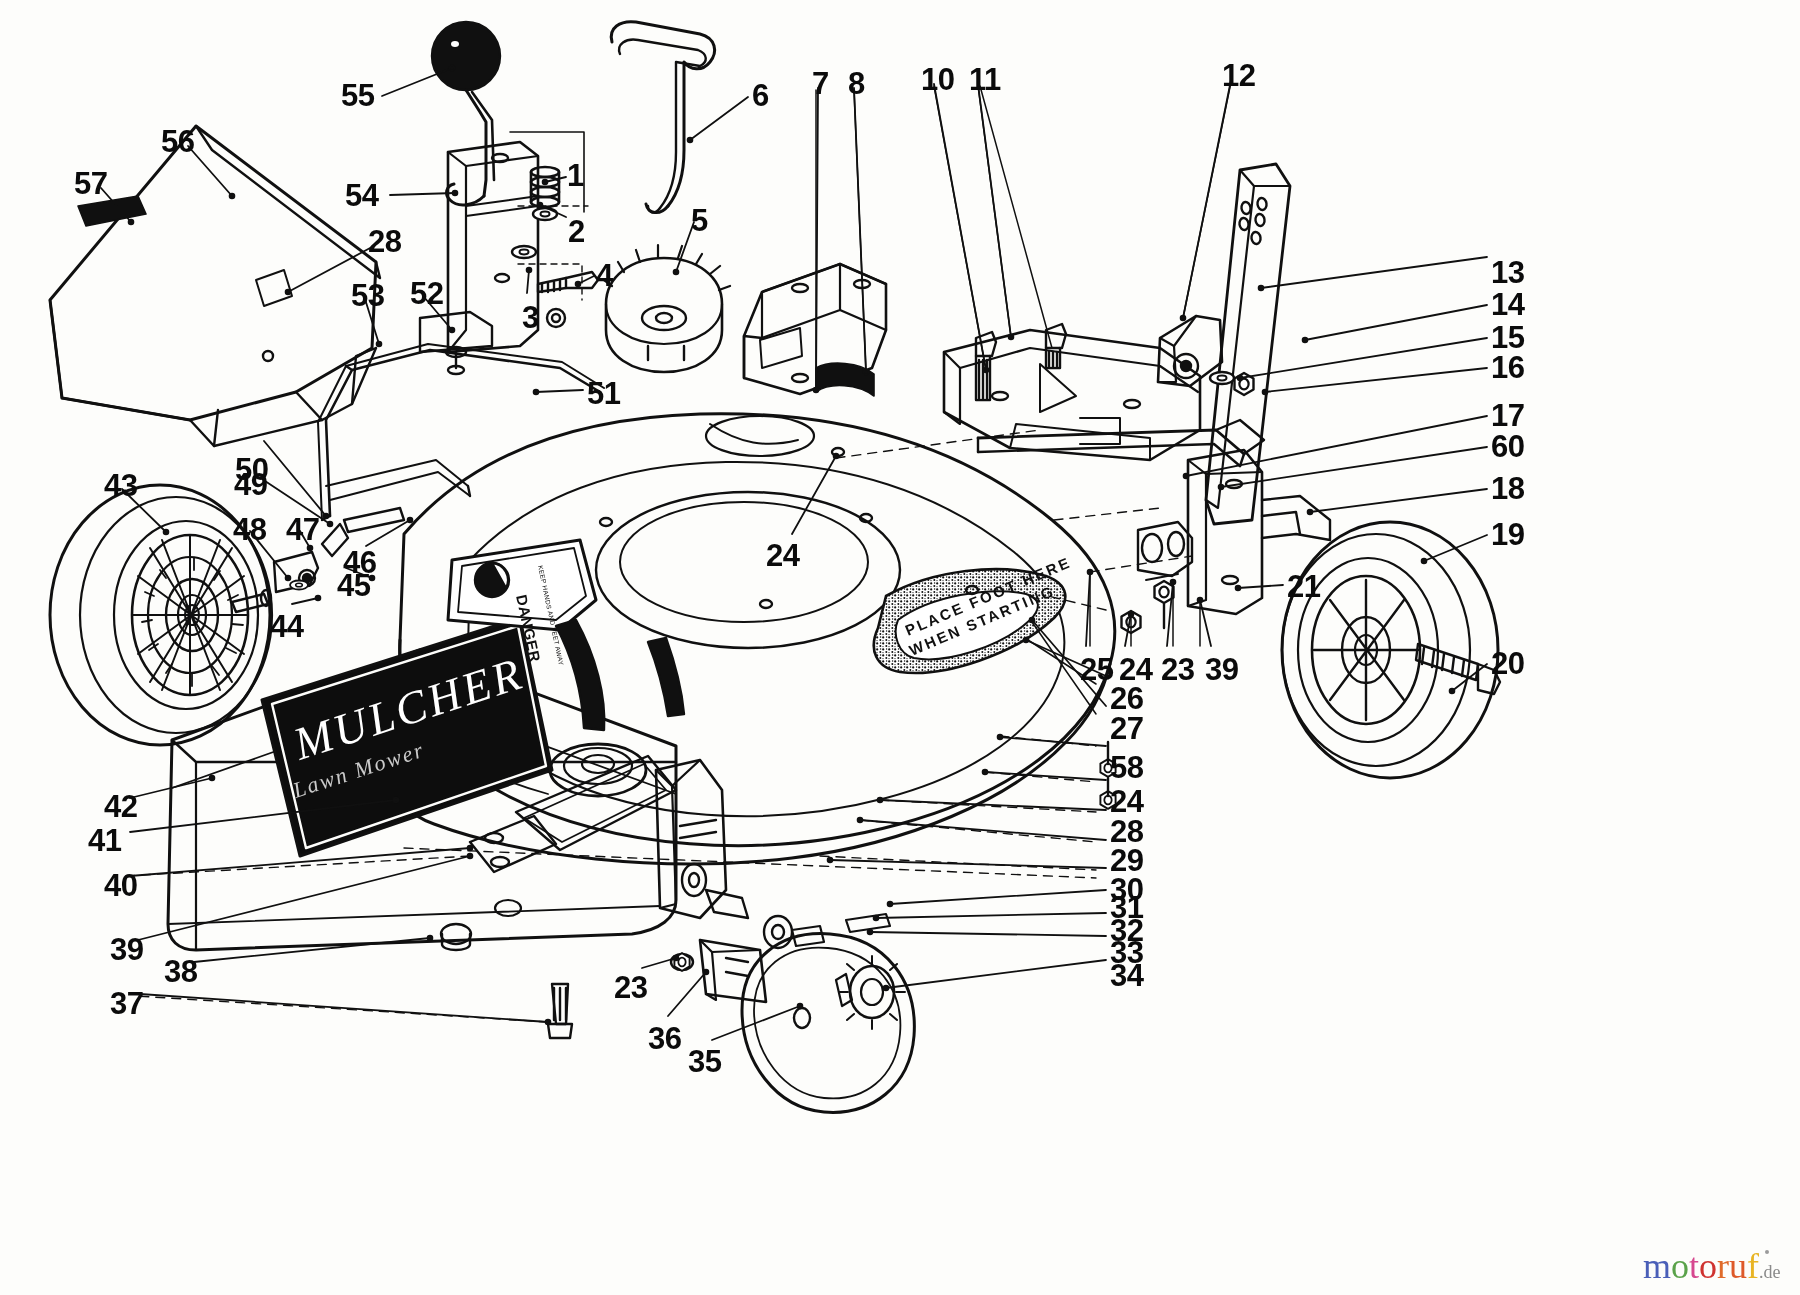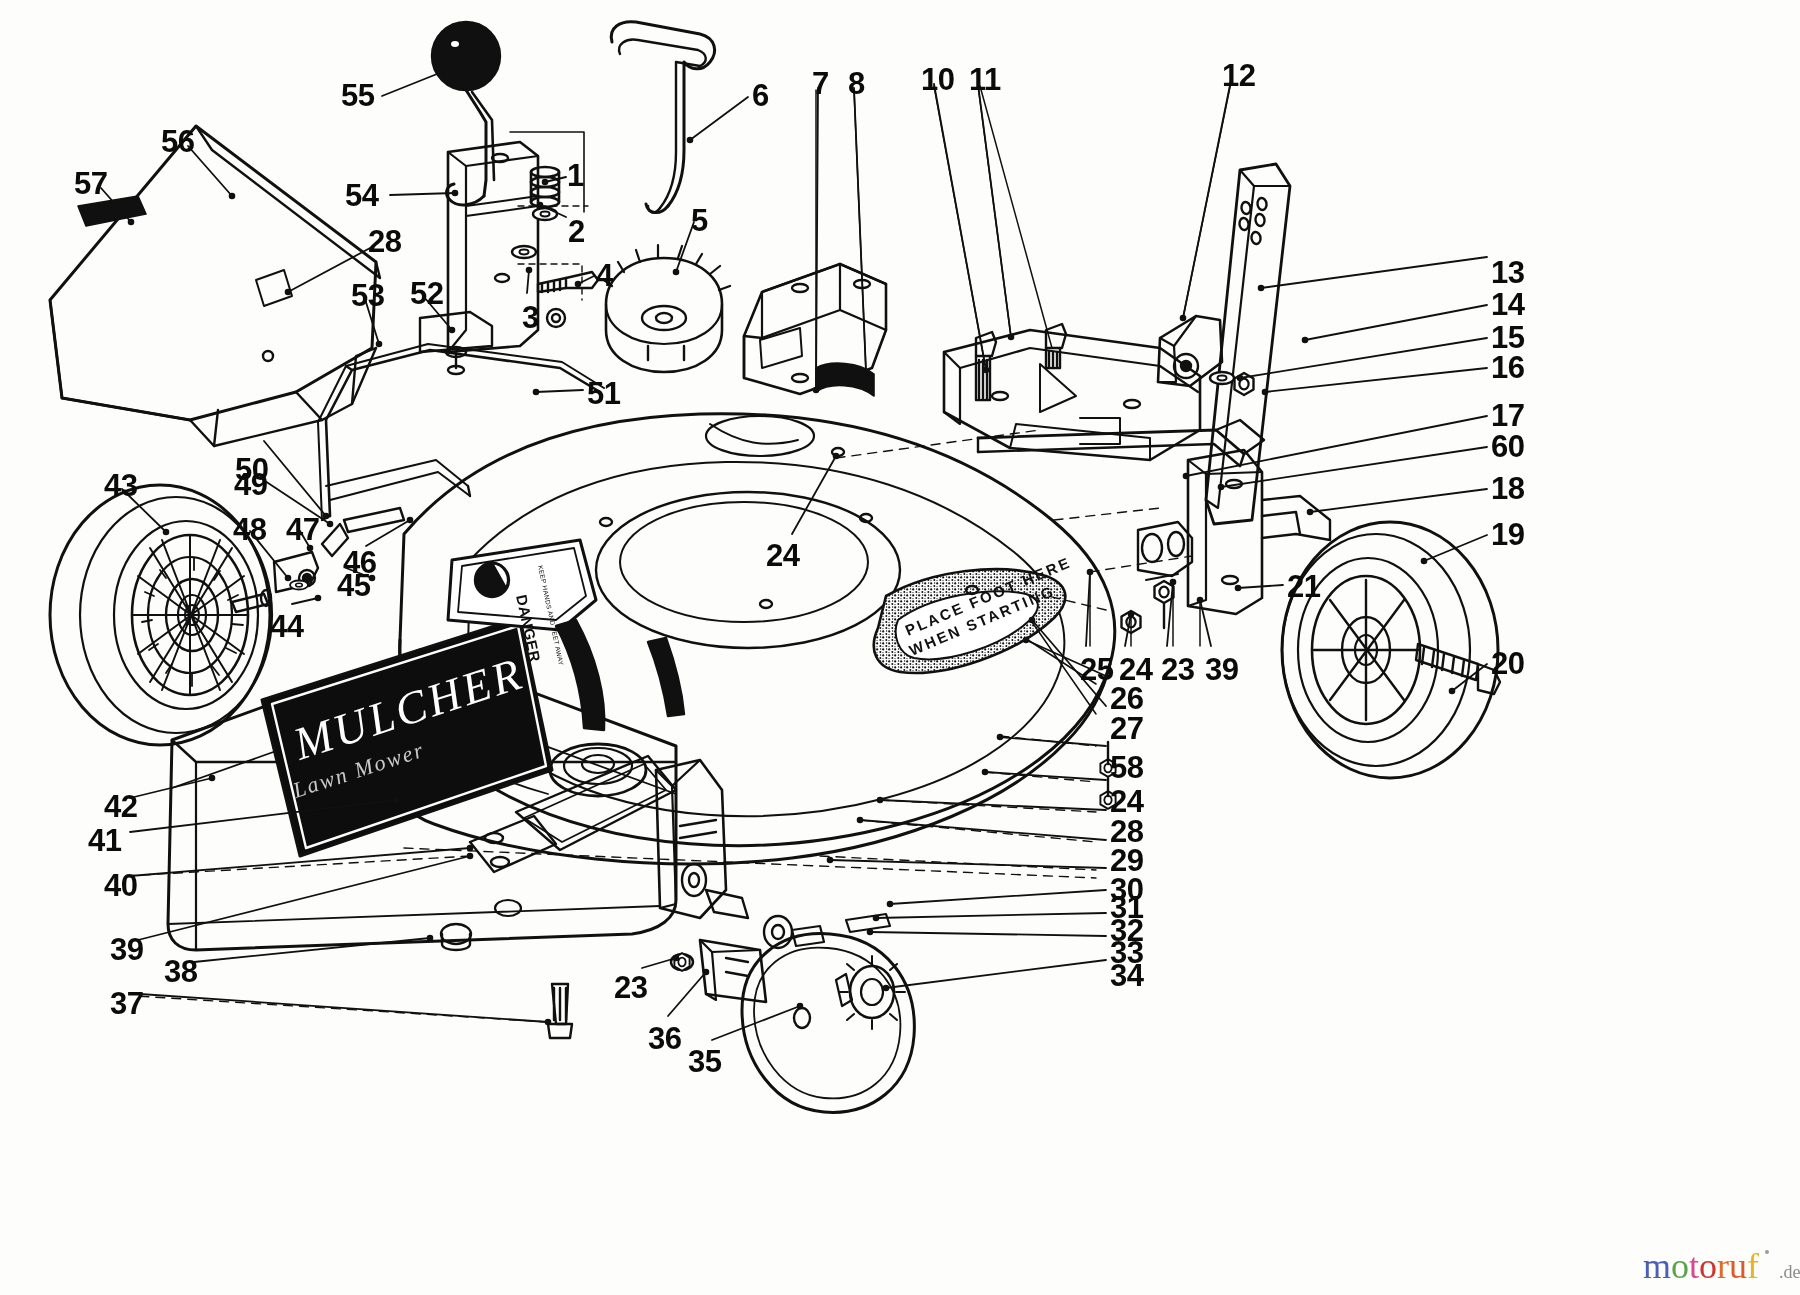--- a/index.html
+++ b/index.html
@@ -5,21 +5,21 @@
   html,body{margin:0;padding:0;background:#fdfdfb;}
   body{font-family:"Liberation Sans",sans-serif;}
   #sheet{position:relative;width:1800px;height:1295px;background:#fdfdfb;overflow:hidden;}
   #art{position:absolute;left:0;top:0;width:1800px;height:1295px;}
   .cal{position:absolute;font-family:"Liberation Sans",sans-serif;font-weight:bold;
        font-size:31px;color:#0b0b0b;letter-spacing:-0.5px;line-height:1;
        white-space:nowrap;-webkit-font-smoothing:none;}
   .wm{position:absolute;left:1643px;top:1248px;font-family:"Liberation Serif",serif;
       font-size:36px;line-height:1;white-space:nowrap;}
   .wm span{display:inline-block;}
-  .wm .sfx{font-size:18px;color:#8a8a8a;vertical-align:baseline;margin-left:20px;}
+  .wm .sfx{font-size:18px;color:#8a8a8a;vertical-align:baseline;}
   .wm .dot{position:absolute;left:122px;top:2px;width:4px;height:4px;border-radius:50%;background:#9b9b9b;}
 </style>
 </head>
 <body>
 
 <div id="sheet">
 
   <svg id="art" viewBox="0 0 1800 1295" xmlns="http://www.w3.org/2000/svg">
     <defs>
       <pattern id="grit" width="6" height="6" patternUnits="userSpaceOnUse">

